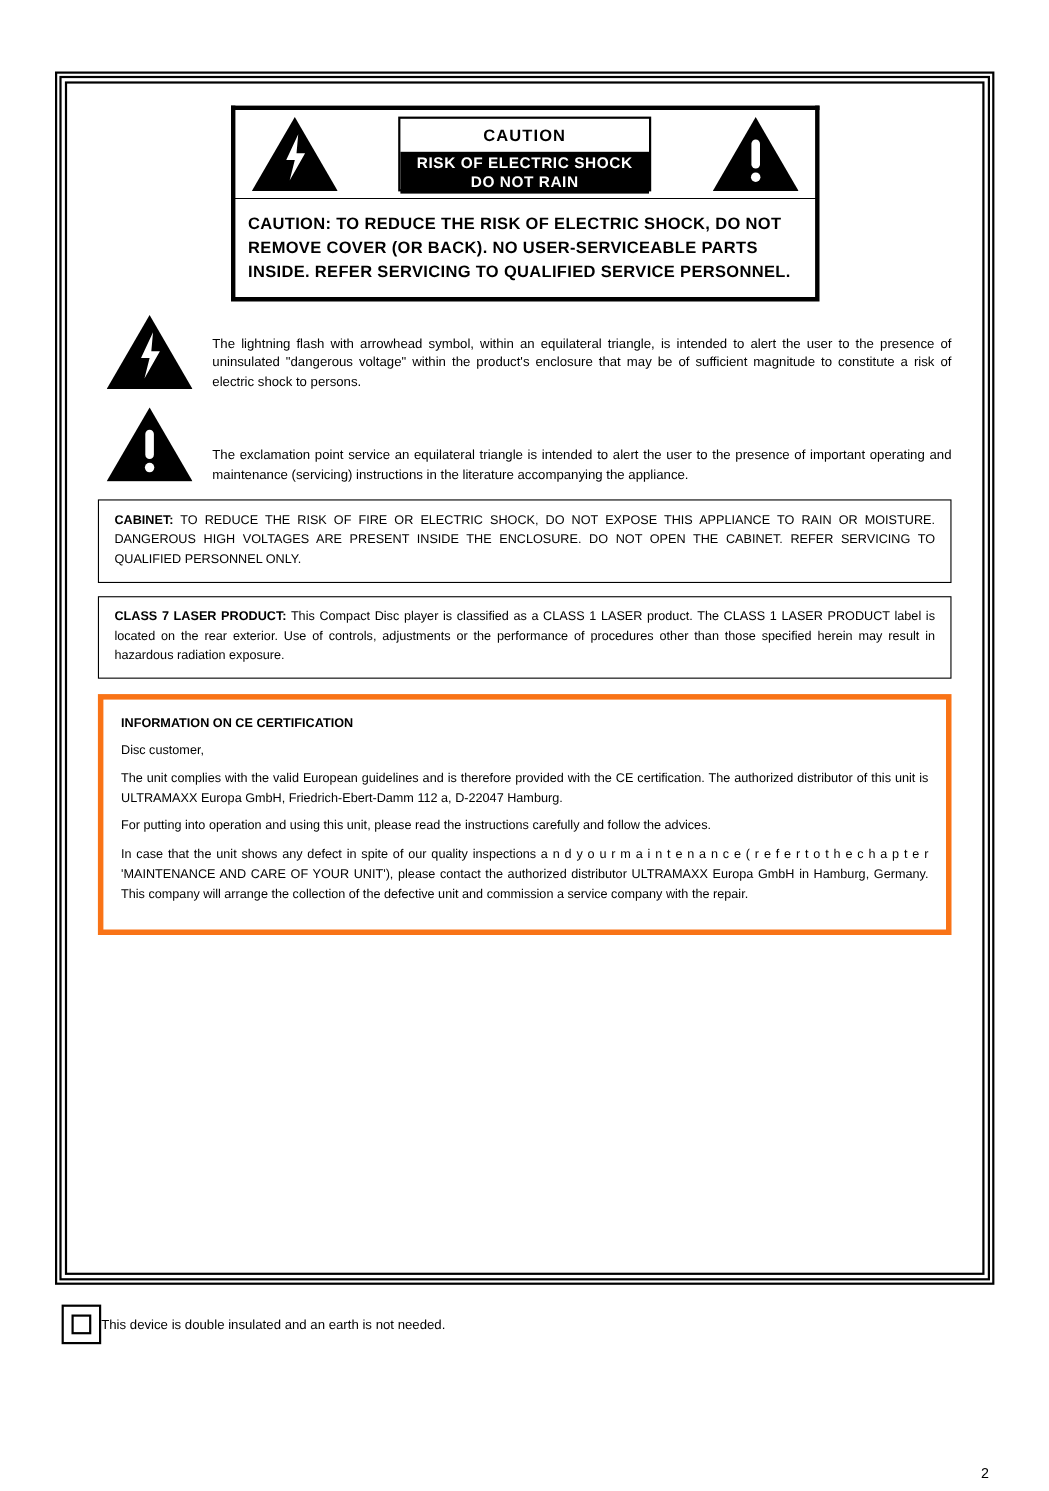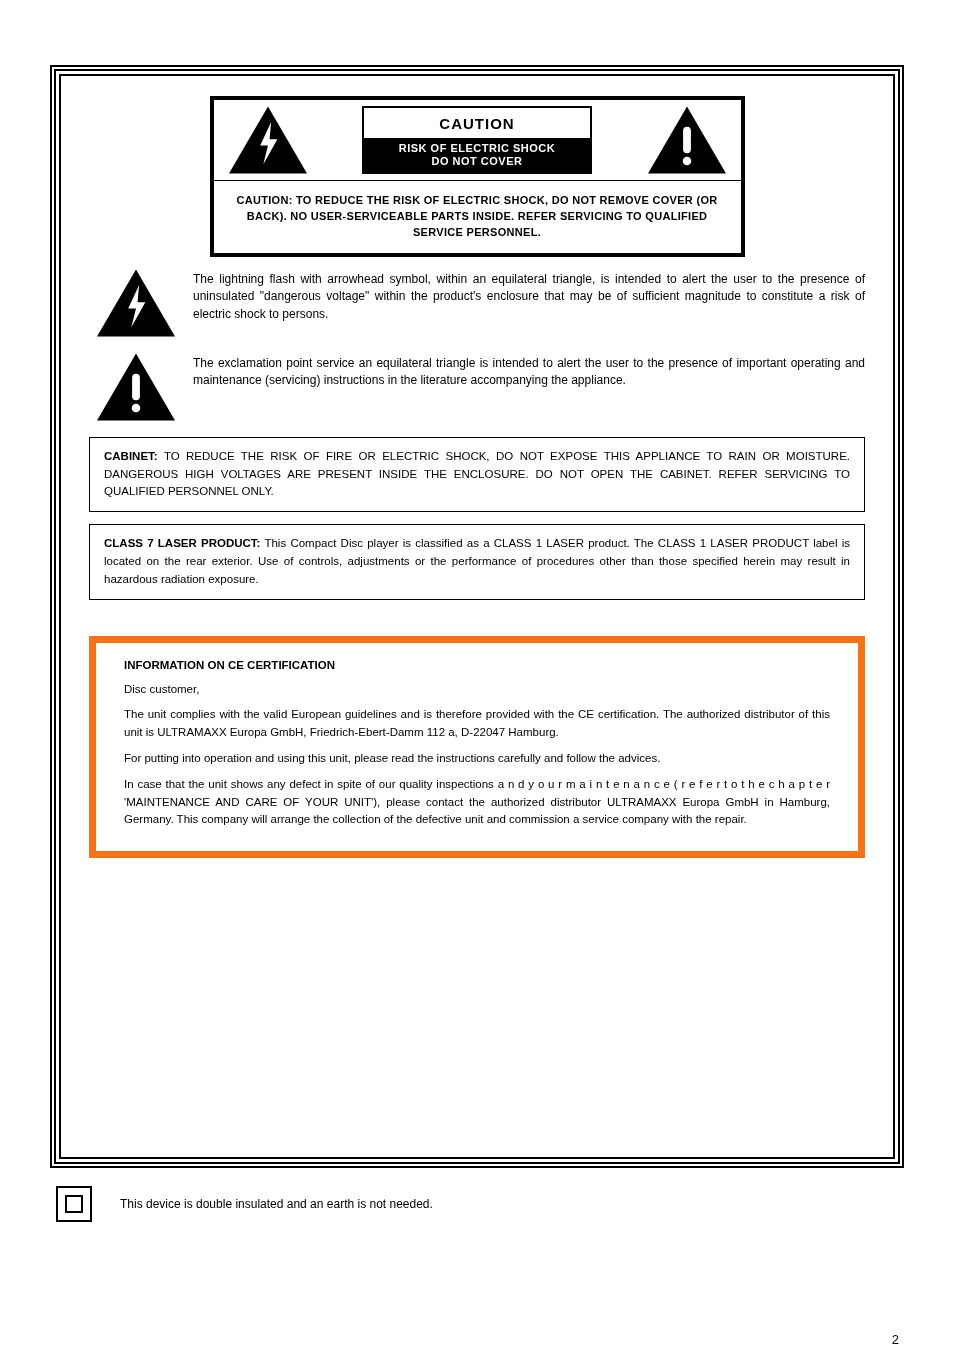--- a/index.html
+++ b/index.html
@@ -60,47 +60,46 @@
       letter-spacing: 1px;
     }
     .caution-label-bottom {
       flex: 1;
       background: #000;
       color: #fff;
       display: flex;
       flex-direction: column;
       align-items: center;
       justify-content: center;
-      font-size: 11px;
+      font-size: 14px;
       font-weight: bold;
       letter-spacing: 0.5px;
       padding: 2px;
       line-height: 1.2;
     }
     .caution-bottom {
       border: 4px solid #000;
       border-top: 1.5px solid #000;
       padding: 12px;
-      text-align: center;
-      font-size: 11px;
+      font-size: 15px;
       font-weight: bold;
       letter-spacing: 0.3px;
       line-height: 1.45;
     }
     .triangle-wrap {
       width: 80px;
       height: 68px;
       display: flex;
       align-items: center;
       justify-content: center;
     }
     .triangle-wrap svg { display: block; }
     .side-item {
       display: flex;
-      align-items: flex-start;
+      align-items: flex-end;
       gap: 18px;
       margin: 4px 0 14px 8px;
     }
     .side-item .icon-col {
       width: 78px;
       height: 70px;
       flex-shrink: 0;
     }
     .side-item .text-col {
       font-size: 12px;
@@ -113,36 +112,36 @@
       padding: 10px 14px;
       margin: 12px 0;
       font-size: 11.5px;
       line-height: 1.55;
       text-align: justify;
     }
     .notice-box .lead {
       font-weight: bold;
     }
     .info-box {
-      border: 7px solid #f97316;
-      padding: 14px 28px;
-      margin: 36px 0 0;
+      border: 5px solid #f97316;
+      padding: 14px 16px;
+      margin: 14px 0 0;
       font-size: 11.5px;
       line-height: 1.55;
       text-align: justify;
     }
     .info-box .title {
       font-weight: bold;
       margin-bottom: 6px;
     }
     .info-box p { margin-bottom: 8px; text-align: justify; }
     .footer-row {
       display: flex;
       align-items: center;
-      gap: 28px;
+      gap: 0;
       margin-top: 18px;
       margin-left: 6px;
     }
     .class2-icon {
       width: 36px;
       height: 36px;
       border: 2px solid #000;
       display: flex;
       align-items: center;
       justify-content: center;
@@ -175,21 +174,21 @@
             <svg viewBox="0 0 100 86" width="78" height="68">
               <polygon points="50,0 100,86 0,86" fill="#000"></polygon>
               <path d="M54 20 L40 50 L50 50 L44 74 L62 42 L52 42 Z" fill="#fff"></path>
             </svg>
           </div>
           <div class="caution-center">
             <div class="caution-label-box">
               <div class="caution-label-top">CAUTION</div>
               <div class="caution-label-bottom">
                 <div>RISK OF ELECTRIC SHOCK</div>
-                <div>DO NOT COVER</div>
+                <div>DO NOT RAIN</div>
               </div>
             </div>
           </div>
           <div class="triangle-wrap">
             <svg viewBox="0 0 100 86" width="78" height="68">
               <polygon points="50,0 100,86 0,86" fill="#000"></polygon>
               <rect x="45" y="26" width="10" height="34" rx="5" fill="#fff"></rect>
               <circle cx="50" cy="70" r="5.5" fill="#fff"></circle>
             </svg>
           </div>

